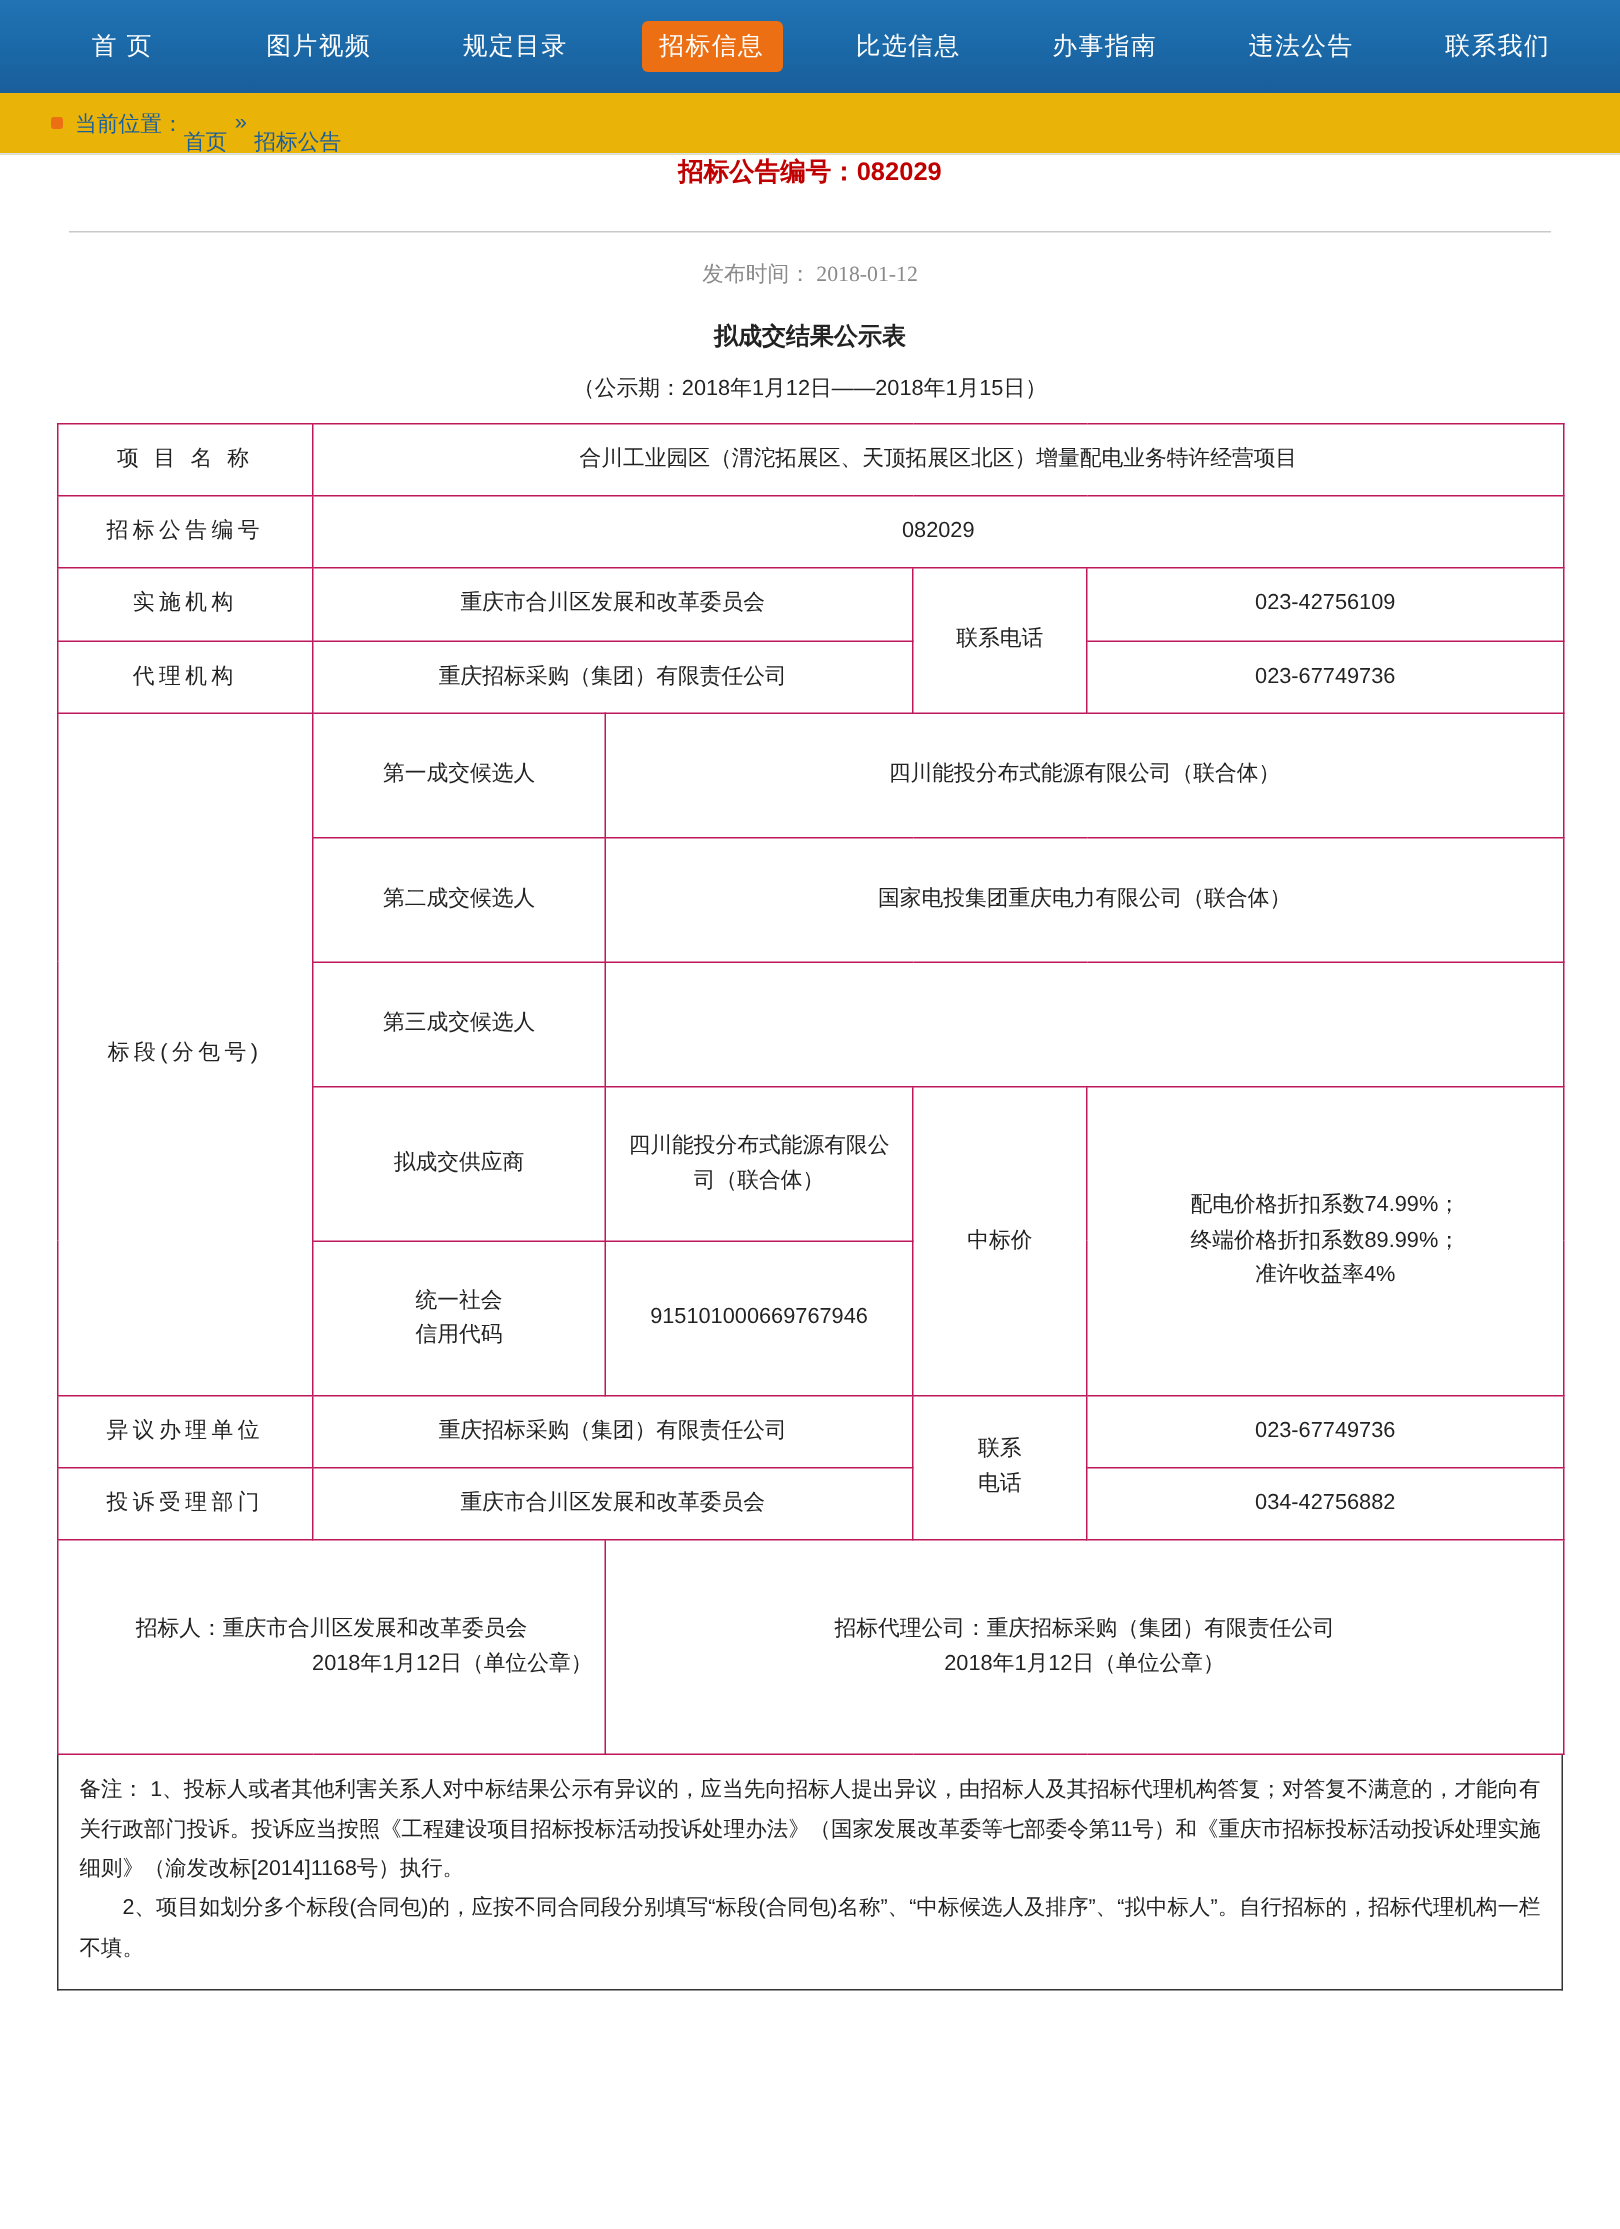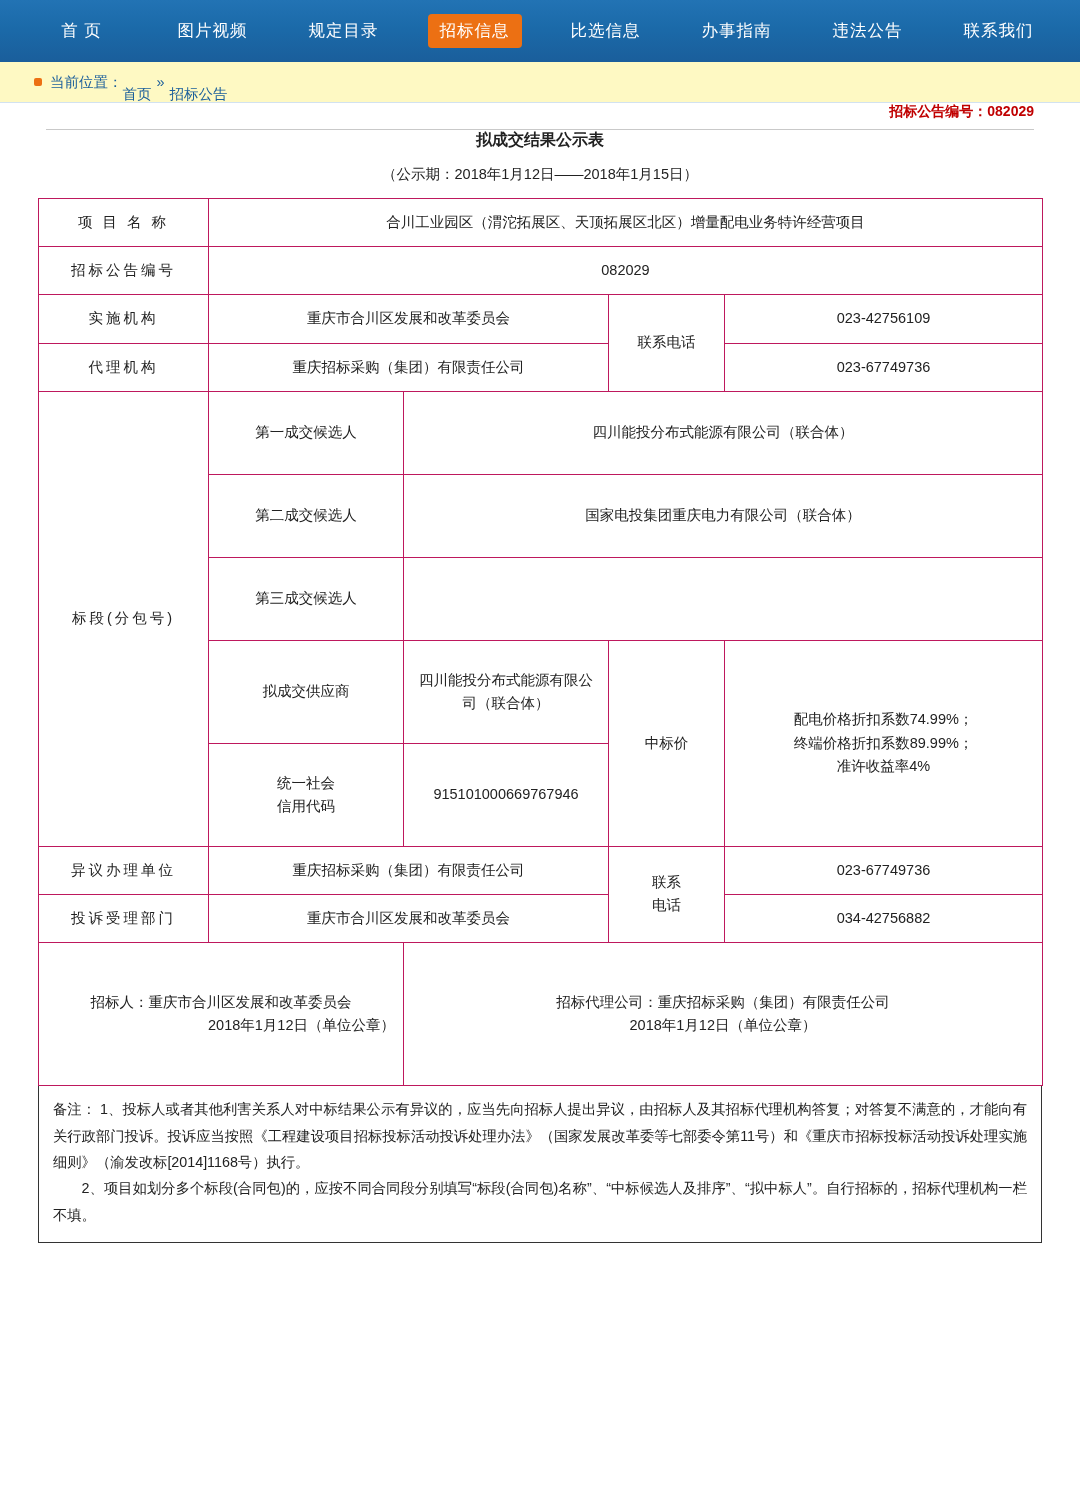--- a/index.html
+++ b/index.html
@@ -35,21 +35,21 @@
   .nav-item.active span {
     background: #ec7013;
     border-radius: 4px;
     padding: 6px 12px;
     display: inline-block;
     color: #ffffff;
   }
   
   .breadcrumb-bar {
     height: 40px;
-    background: #fef9c3;
+    background: #eab308;
     border-bottom: 1px solid #d2e2f0;
     display: flex;
     align-items: center;
     padding-left: 34px;
     font-size: 14.5px;
     color: #1a5e9b;
   }
   .bc-dot {
     width: 8px; height: 8px;
     background: #ec7013;
@@ -68,25 +68,25 @@
   .doc-title {
     text-align: center;
     font-size: 27px;
     font-weight: bold;
     line-height: 1.5;
     color: #111;
     margin: 40px 22px 18px 22px;
     letter-spacing: 0.5px;
   }
   .notice-no {
-    text-align: right;
-    font-size: 14px;
+    text-align: center;
+    font-size: 17px;
     color: #c00000;
     font-weight: bold;
-    padding-bottom: 8px;
+    padding-bottom: 28px;
     border-bottom: 1px solid #c9c9c9;
     margin: 0 8px;
   }
   .pub-time {
     text-align: center;
     color: #8a8a8a;
     font-size: 14.5px;
     margin: 18px 0 22px 0;
     font-family: "Liberation Serif", serif;
   }
@@ -167,20 +167,24 @@
   <span class="bc-link">招标公告</span>
 </div>
 
 <div class="page">
 
 
   <div class="notice-no">
     <span>招标公告编号：</span><span>082029</span>
   </div>
 
+  <div class="pub-time">
+    <span>发布时间：</span>
+    <span>2018-01-12</span>
+  </div>
 
   <div class="table-caption">拟成交结果公示表</div>
   <div class="table-sub">（公示期：2018年1月12日——2018年1月15日）</div>
 
   <table class="main">
     <colgroup>
       <col style="width:170px">
       <col style="width:195px">
       <col style="width:205px">
       <col style="width:116px">

